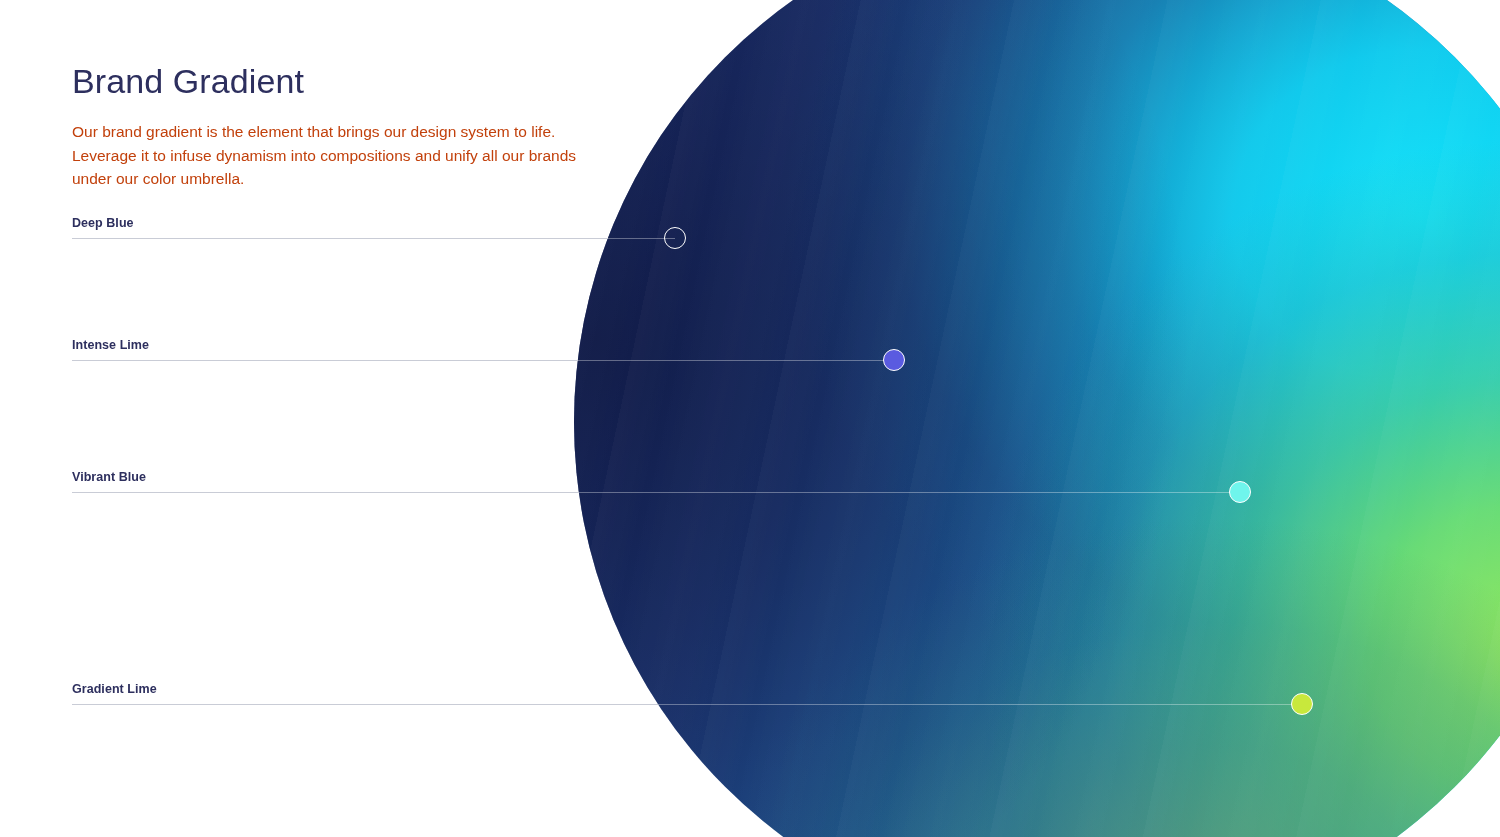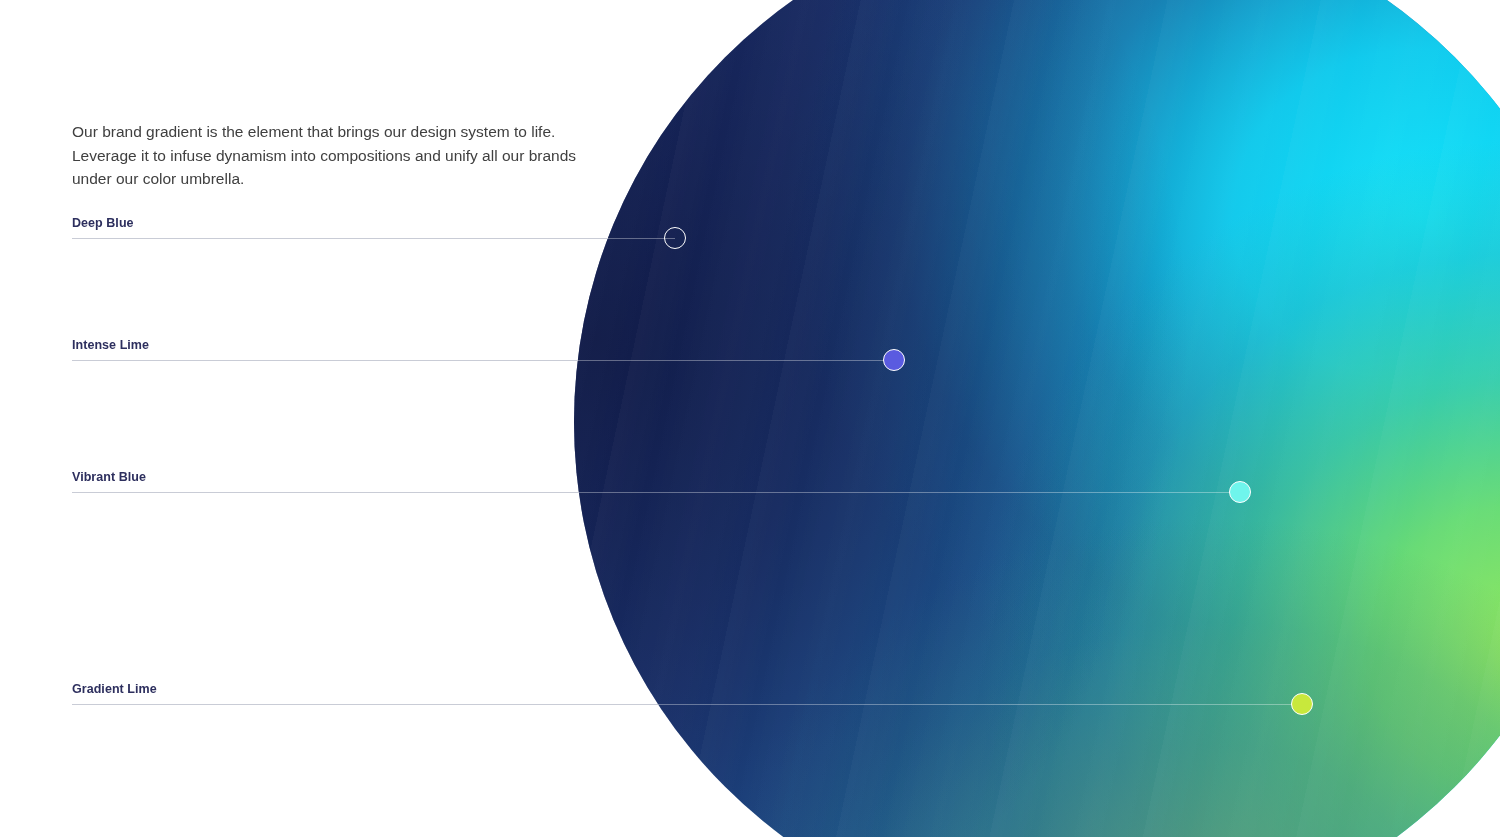--- a/index.html
+++ b/index.html
@@ -109,21 +109,21 @@
     white-space: nowrap;
   }
   #intro {
     position: absolute;
     left: 72px;
     top: 120px;
     width: 522px;
     font-size: 15.5px;
     line-height: 23.5px;
     font-weight: 400;
-    color: #404040;
+    color: #c2410c;
   }
 
   
   .row {
     position: absolute;
     left: 0;
     width: 1500px;
     height: 40px;
   }
   .row-label {
@@ -174,20 +174,21 @@
 
   <div id="sphere-wrap">
     <div class="sphere-layer" id="sphere-base"></div>
     <div class="sphere-layer" id="sphere-cyan"></div>
     <div class="sphere-layer" id="sphere-green"></div>
     <div class="sphere-layer" id="sphere-olive"></div>
     <div class="sphere-layer" id="sphere-shade"></div>
     <div class="sphere-layer" id="sphere-sheen"></div>
   </div>
 
+  <div id="title">Brand Gradient</div>
   <div id="intro">Our brand gradient is the element that brings our design system to life. Leverage it to infuse dynamism into compositions and unify all our brands under our color umbrella.</div>
 
   <div id="rows">
       <div class="row" style="top: 216px; text-align: right;">
         <div class="row-label">Deep Blue</div>
         <div class="row-rule" style="width: 535.921px; background: rgb(201, 204, 214);"></div>
         <div class="row-rule-over" style="left: 607.921px; width: 67.0788px;"></div>
         <div class="marker hollow" style="left: 675px; border-color: rgb(255, 255, 255);"></div>
       </div>
       <div class="row" style="top: 338px;">

